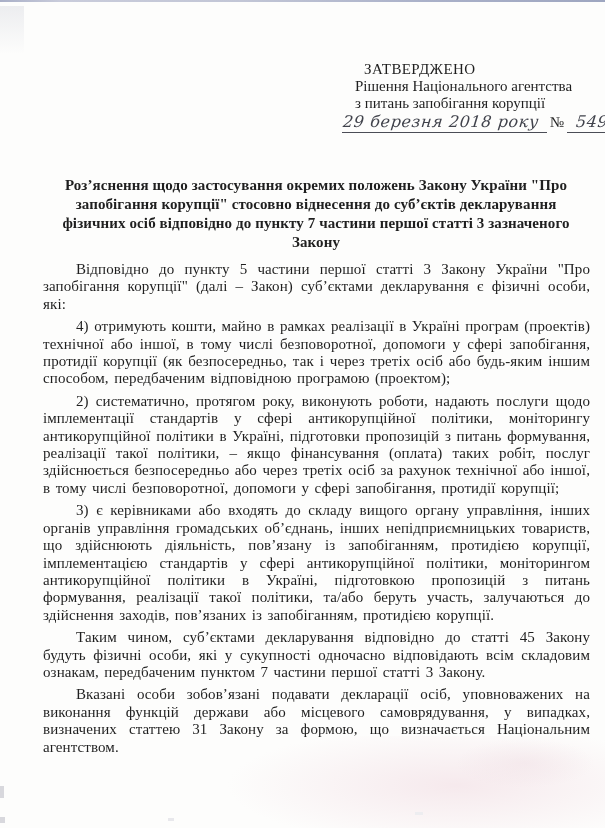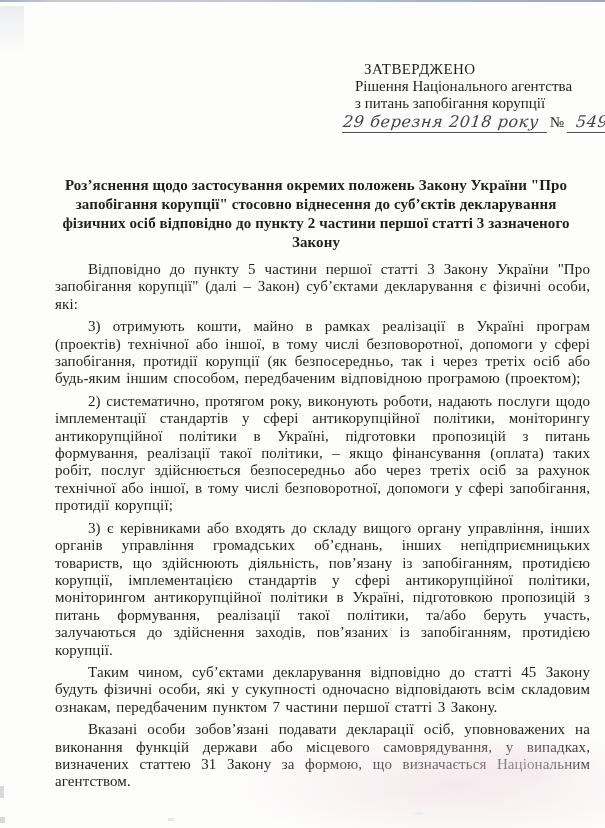--- a/index.html
+++ b/index.html
@@ -94,21 +94,21 @@
   }
 
   
   .doc-body {
     position: absolute;
     top: 261px;
     left: 43px;
     width: 547px;
   }
   .doc-body p {
-    margin: 0 0 5px 12px;
+    margin: 0 0 5px 0;
     font-size: 15px;
     line-height: 17.4px;
     text-align: justify;
     text-indent: 33px;
     word-spacing: 1.6px;
     letter-spacing: 0.1px;
   }
 </style>
 </head>
 <body>
@@ -120,25 +120,25 @@
 
   <div class="approval">
     <div class="appr-title">ЗАТВЕРДЖЕНО</div>
     <div>Рішення Національного агентства</div>
     <div>з питань запобігання корупції</div>
     <div class="appr-handwritten">
       <span class="hw-wrap hw-wrap-date"><span class="hw">29 березня 2018 року</span></span><span class="num-sign">№</span><span class="hw-wrap hw-wrap-num"><span class="hw">549</span></span>
     </div>
   </div>
 
-  <h1 class="doc-title">Роз’яснення щодо застосування окремих положень Закону України "Про запобігання корупції" стосовно віднесення до суб’єктів декларування фізичних осіб відповідно до пункту 2 частини першої статті 3 зазначеного Закону</h1>
+  <h1 class="doc-title">Роз’яснення щодо застосування окремих положень Закону України "Про запобігання корупції" стосовно віднесення до суб’єктів декларування фізичних осіб відповідно до пункту 7 частини першої статті 3 зазначеного Закону</h1>
 
   <div class="doc-body">
     <p>Відповідно до пункту 5 частини першої статті 3 Закону України "Про запобігання корупції" (далі – Закон) суб’єктами декларування є фізичні особи, які:</p>
-    <p>3) отримують кошти, майно в рамках реалізації в Україні програм (проектів) технічної або іншої, в тому числі безповоротної, допомоги у сфері запобігання, протидії корупції (як безпосередньо, так і через третіх осіб або будь-яким іншим способом, передбаченим відповідною програмою (проектом);</p>
+    <p>4) отримують кошти, майно в рамках реалізації в Україні програм (проектів) технічної або іншої, в тому числі безповоротної, допомоги у сфері запобігання, протидії корупції (як безпосередньо, так і через третіх осіб або будь-яким іншим способом, передбаченим відповідною програмою (проектом);</p>
     <p>2) систематично, протягом року, виконують роботи, надають послуги щодо імплементації стандартів у сфері антикорупційної політики, моніторингу антикорупційної політики в Україні, підготовки пропозицій з питань формування, реалізації такої політики, – якщо фінансування (оплата) таких робіт, послуг здійснюється безпосередньо або через третіх осіб за рахунок технічної або іншої, в тому числі безповоротної, допомоги у сфері запобігання, протидії корупції;</p>
     <p>3) є керівниками або входять до складу вищого органу управління, інших органів управління громадських об’єднань, інших непідприємницьких товариств, що здійснюють діяльність, пов’язану із запобіганням, протидією корупції, імплементацією стандартів у сфері антикорупційної політики, моніторингом антикорупційної політики в Україні, підготовкою пропозицій з питань формування, реалізації такої політики, та/або беруть участь, залучаються до здійснення заходів, пов’язаних із запобіганням, протидією корупції.</p>
     <p>Таким чином, суб’єктами декларування відповідно до статті 45 Закону будуть фізичні особи, які у сукупності одночасно відповідають всім складовим ознакам, передбаченим пунктом 7 частини першої статті 3 Закону.</p>
     <p>Вказані особи зобов’язані подавати декларації осіб, уповноважених на виконання функцій держави або місцевого самоврядування, у випадках, визначених статтею 31 Закону за формою, що визначається Національним агентством.</p>
   </div>
 
   <div class="smudge-pink"></div>
   <div class="smudge-pink-2"></div>
   <div class="speck speck-1"></div>
   <div class="speck speck-2"></div>

